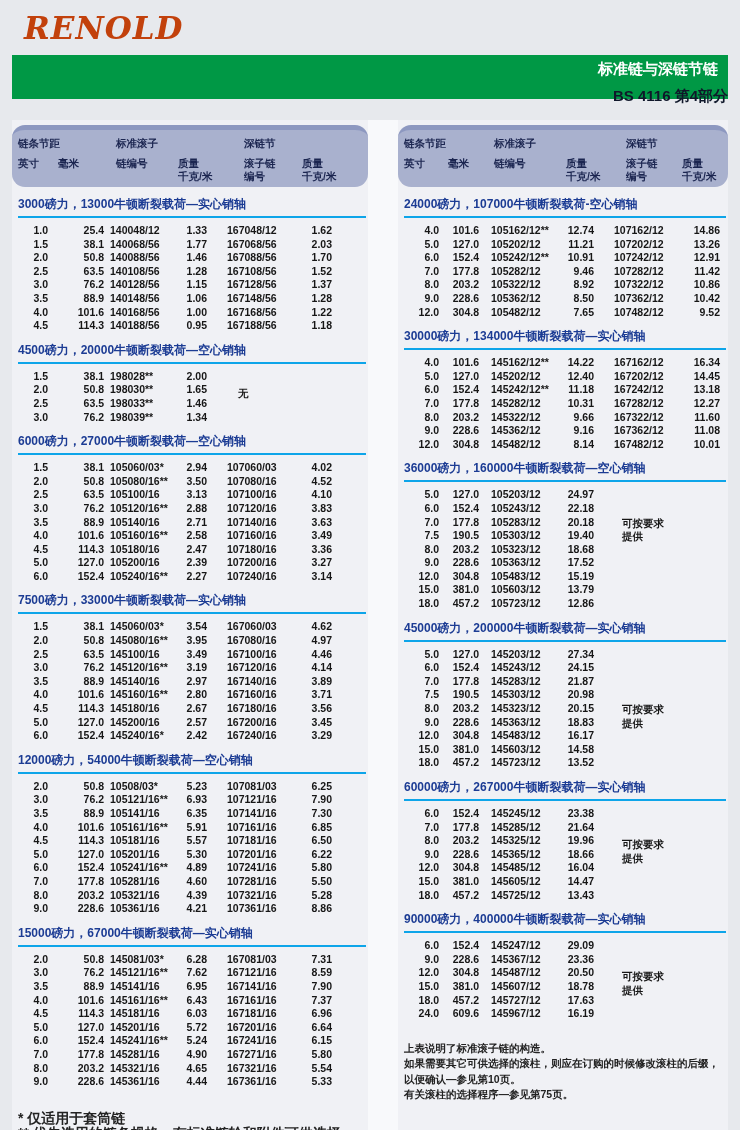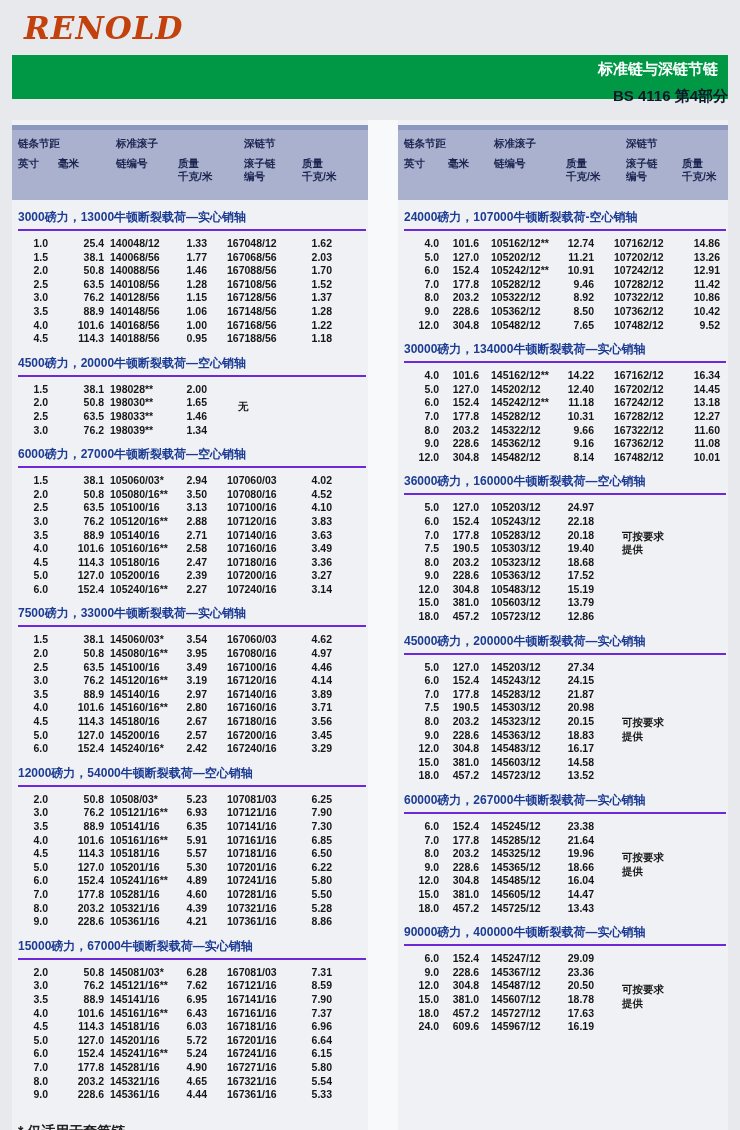--- a/index.html
+++ b/index.html
@@ -34,43 +34,44 @@
     position:absolute;left:12px;top:120px;width:716px;bottom:0;
     background:#f8f9fb;
     display:flex;
   }
   .col{background:#f0f1f5;}
   .col-left{width:356px;margin-right:30px;}
   .col-right{width:330px;}
 
   
   .thead{
-    position:relative;height:75px;margin-top:5px;
+    position:relative;height:62px;margin-top:5px;
     background:#a9b1ce;border-top:5px solid #8d98c0;
     box-sizing:border-box;
+    border-radius:13px;
   }
   .h{
     position:absolute;font-size:10.5px;font-weight:700;
     color:#1b2550;line-height:13px;white-space:nowrap;
   }
   .g1{left:6px;top:7px;}  .g2{left:104px;top:7px;}  .g3{left:232px;top:7px;}
   .c1{left:6px;top:27px;} .c2{left:46px;top:27px;}  .c3{left:104px;top:27px;}
   .c4{left:166px;top:27px;} .c5{left:232px;top:27px;} .c6{left:290px;top:27px;}
   .col-right .g2,.col-right .c3{left:96px;}
   .col-right .c2{left:50px;}
   .col-right .c4{left:168px;}
   .col-right .g3,.col-right .c5{left:228px;}
   .col-right .c6{left:284px;}
 
   
   .section{margin-top:9px;}
   .section-title{
     margin:0 0 2px 6px;padding-bottom:3px;
     font-size:12px;font-weight:700;color:#1c3c94;
-    border-bottom:2px solid #6d28d9;
+    border-bottom:2px solid #0ea5e9;
     margin-right:2px;white-space:nowrap;
   }
   .rows{position:relative;padding-top:4px;}
   .row{display:grid;height:13.6px;align-items:center;}
   .col-left  .row{grid-template-columns:36px 56px 58px 45px 78px 47px;}
   .col-right .row{grid-template-columns:41px 40px 75px 40px 78px 48px;}
   .cell{
     font-size:10.5px;font-weight:700;color:#161616;
     white-space:nowrap;line-height:13.6px;
   }
@@ -918,16 +919,22 @@
                 <span class="cell l cn">145967/12</span>
                 <span class="cell r">16.19</span>
               </div>
               <div class="note" style="left: 224px; top: 35.28px;">
                 <div>可按要求</div>
                 <div>提供</div>
               </div>
             </div>
           </div>
         </div>
+      <div class="footer-note" id="footer-note">
+          <div class="footer-line">上表说明了标准滚子链的构造。</div>
+          <div class="footer-line">如果需要其它可供选择的滚柱，则应在订购的时候修改滚柱的后缀，</div>
+          <div class="footer-line">以便确认—参见第10页。</div>
+          <div class="footer-line">有关滚柱的选择程序—参见第75页。</div>
+        </div>
     </div>
 
   </div>
 </div>
 
 </body></html>

